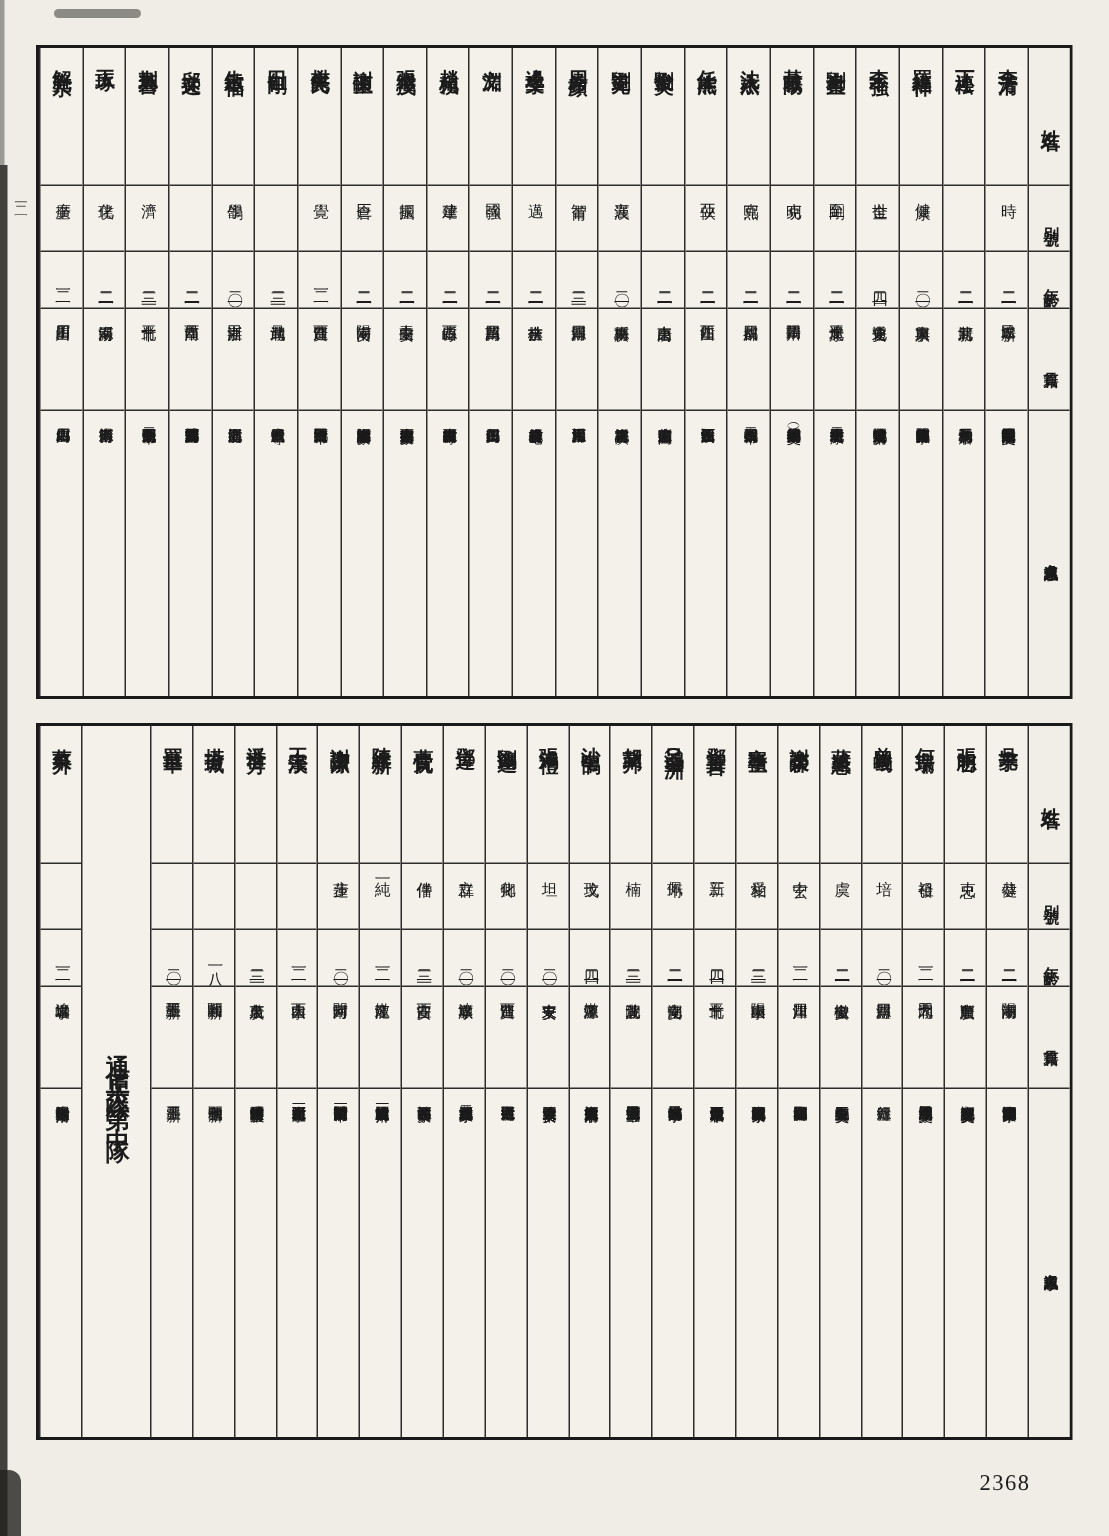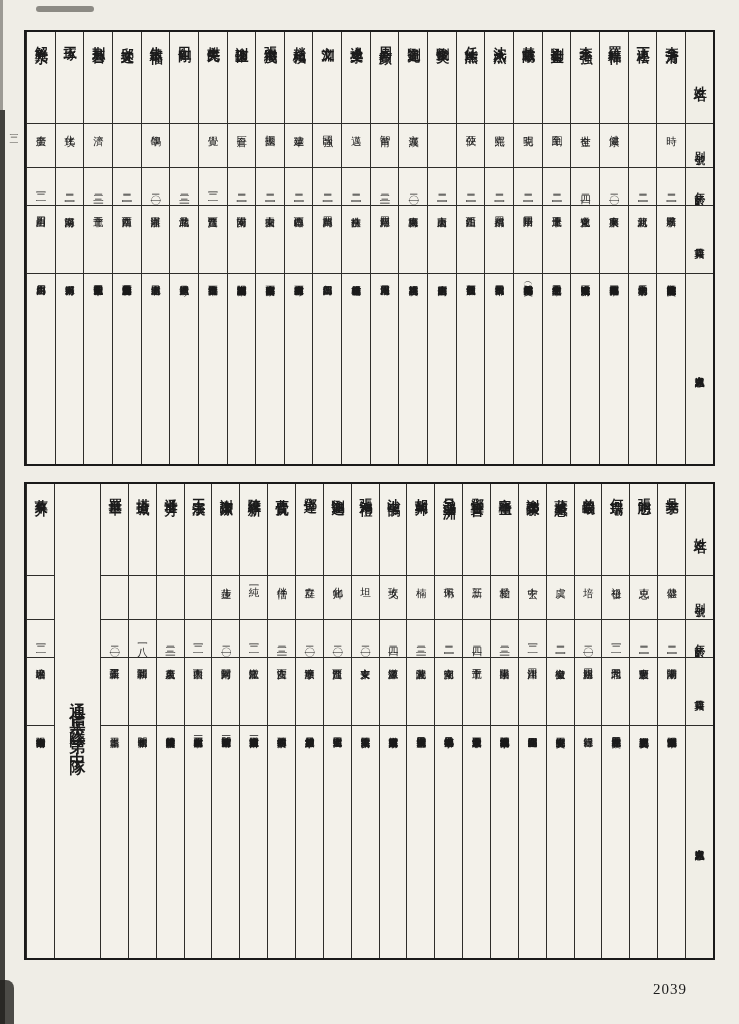--- a/index.html
+++ b/index.html
@@ -887,13 +887,13 @@
           <span class="vtext">遼寧岫岩</span>
         </div>
         <div class="cell cell-address">
           <span class="vtext">瀋陽市皇寺大街公和商場</span>
         </div>
       </div>
     </div>
 
 </div>
 
-<div class="page-number">2039</div>
+<div class="page-number">2368</div>
 
 </body></html>

